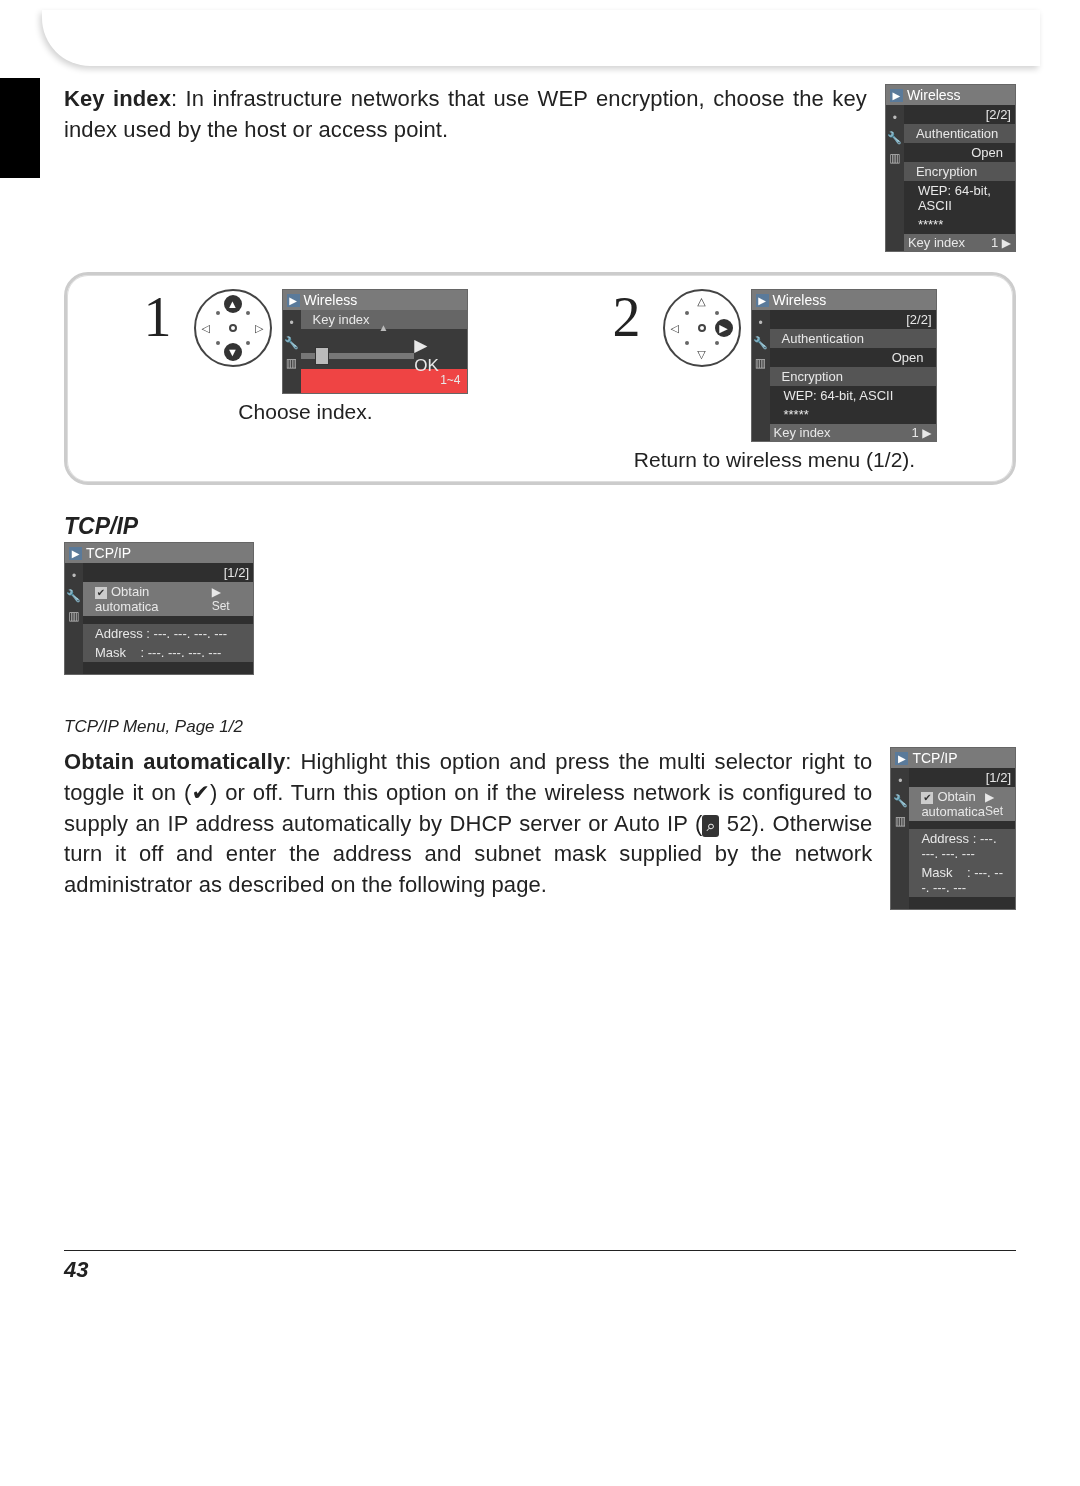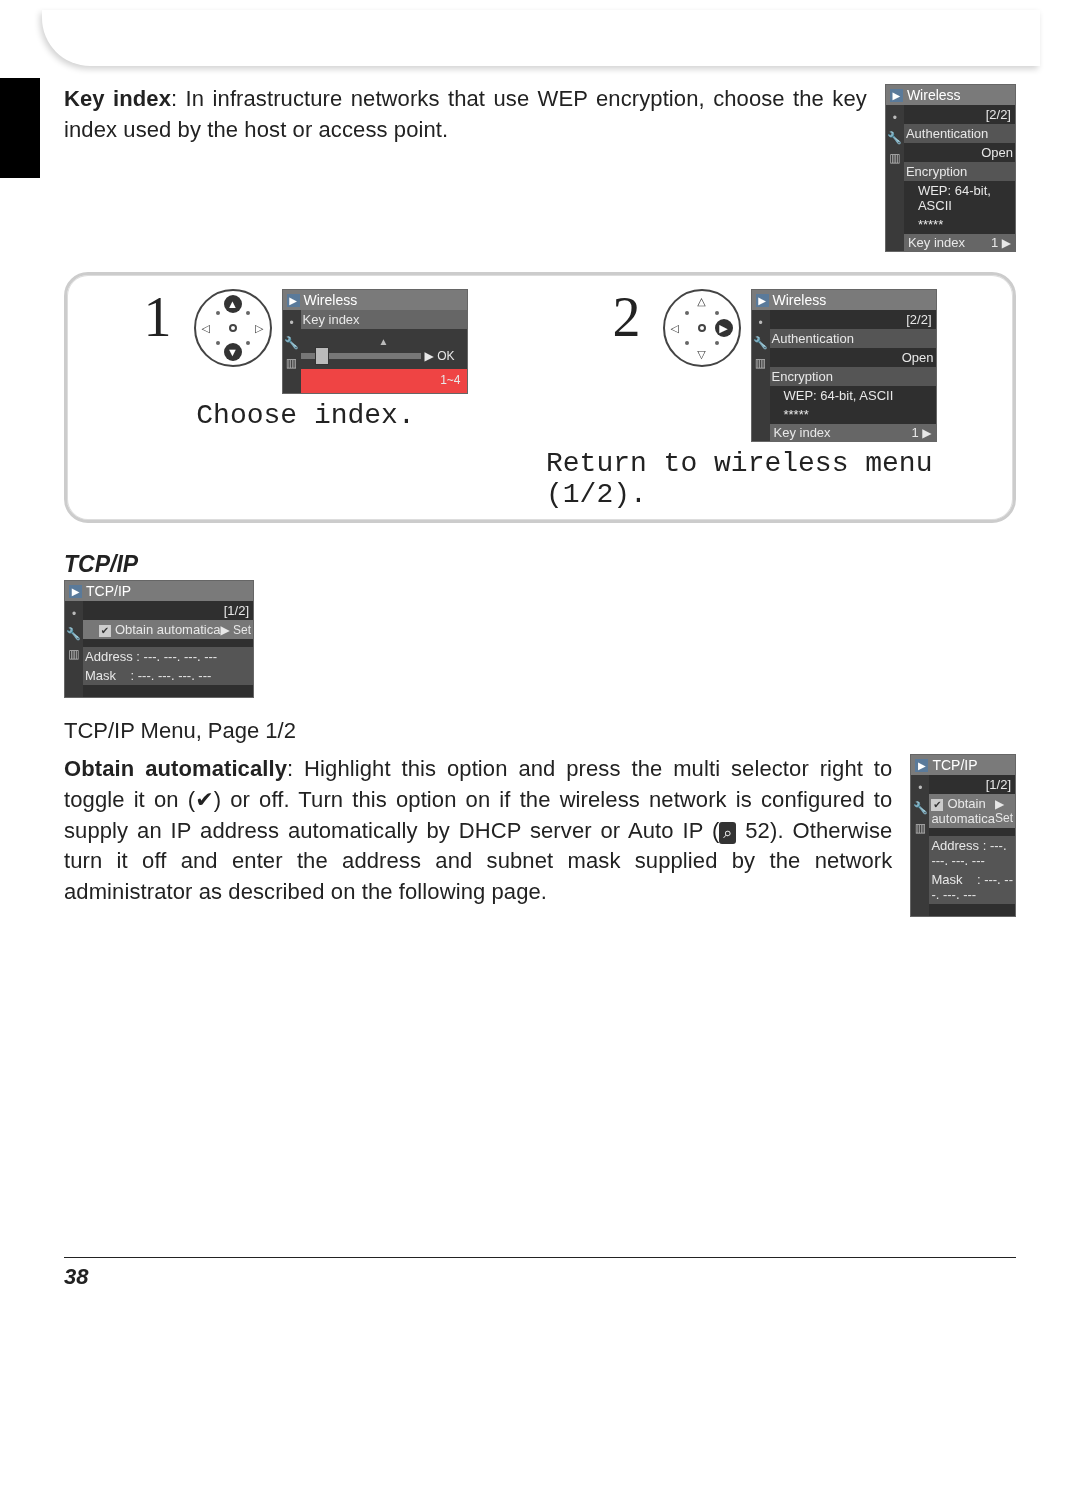--- a/index.html
+++ b/index.html
@@ -18,59 +18,59 @@
   .lcd { font-family: "Arial Narrow", Arial, sans-serif; color: #e8e8e8; display: flex; flex-direction: column; width: 190px; border: 1px solid #666; }
   .lcd.small { width: 186px; }
   .lcd .titlebar { display: flex; align-items: center; gap: 4px; background: #7a7a7a; height: 20px; font-size: 14px; padding: 0 4px; color: #fff; }
   .lcd .titlebar .play { width: 13px; height: 13px; background: #5a7a9a; display: inline-flex; align-items: center; justify-content: center; font-size: 10px; }
   .lcd .body { background: #2f2f2f; display: flex; }
   .lcd .iconcol { width: 18px; display: flex; flex-direction: column; align-items: center; gap: 6px; padding-top: 6px; background: #3a3a3a; }
   .lcd .iconcol span { font-size: 12px; color: #bbb; }
   .lcd .content { flex: 1; font-size: 13px; }
   .lcd .row1 { display: flex; justify-content: flex-end; padding: 2px 4px; }
   .lcd .pg { font-size: 13px; }
-  .lcd .line { padding: 2px 2px; font-size: 13px; background: #555; }
+  .lcd .line { padding: 2px 12px; font-size: 13px; background: #555; }
   .lcd .line.right { display: flex; justify-content: flex-end; }
   .lcd .line.dark { background: #2f2f2f; }
   .lcd .line.sel { background: #777; display: flex; justify-content: flex-end; align-items: center; }
   .lcd .ind { padding-left: 14px; }
   .lcd .footrow { display: flex; justify-content: space-between; align-items: center; background: #666; padding: 1px 4px; font-size: 13px; }
   .lcd .arrow { font-size: 12px; }
   .lcd .chk { display:inline-block; width:12px; height:12px; background:#ccc; color:#333; font-size:10px; text-align:center; line-height:12px; margin-right:4px;}
   .lcd .setbtn { display:flex; align-items:center; font-size:12px; }
 
   
   .steps-frame { margin-top: 20px; border: 3px solid #ccc; border-radius: 24px; padding: 14px 10px 10px 10px; display: flex; gap: 12px; background: #fff; box-shadow: 0 0 0 1px #ddd inset; }
   .step { flex: 1; display: flex; flex-direction: column; align-items: center; gap: 6px; }
   .step-top { display: flex; align-items: flex-start; gap: 10px; }
   .bignum { font-family: Georgia, "Times New Roman", serif; font-size: 56px; font-weight: 400; line-height: 1; width: 40px; }
-  .caption { font-size: 28px; font-family: Liberation Mono, monospace; }
+  .caption { font-size: 21px; }
 
   
   .dpad { width: 78px; height: 78px; border: 2px solid #444; border-radius: 50%; position: relative; display: inline-block; }
   .dpad .c { position:absolute; left:50%; top:50%; width:8px; height:8px; background:#fff; border:2px solid #444; border-radius:50%; transform:translate(-50%,-50%);}
   .dpad .t { position:absolute; font-size:11px; color:#333; }
   .dpad .up{left:50%;top:4px;transform:translateX(-50%);} 
   .dpad .dn{left:50%;bottom:4px;transform:translateX(-50%);} 
   .dpad .lf{left:6px;top:50%;transform:translateY(-50%);} 
   .dpad .rt{right:6px;top:50%;transform:translateY(-50%);} 
   .dpad .d{position:absolute;width:4px;height:4px;background:#666;border-radius:50%;}
   .dpad .d1{left:20px;top:20px;} .dpad .d2{right:20px;top:20px;}
   .dpad .d3{left:20px;bottom:20px;} .dpad .d4{right:20px;bottom:20px;}
   .dpad .fill{background:#333;color:#fff;border-radius:50%;width:18px;height:18px;display:flex;align-items:center;justify-content:center;}
 
   .ital { font-style: italic; font-weight: 700; font-size: 23px; margin-top: 28px; margin-bottom: 2px; }
-  .subhead { font-size: 22px; margin: 20px 0 10px 0; }
+  .subhead { font-size: 17px; margin: 42px 0 10px 0; font-style: italic; }
 
   .hr { border: none; border-top: 1px solid #222; margin-top: 340px; }
   .pgnum { font-style: italic; font-weight: 700; font-size: 22px; margin-top: 6px; }
   .keyindex-lcd .slider { background:#3a3a3a; height:40px; display:flex; flex-direction:column; align-items:center; justify-content:center; gap:2px;}
   .keyindex-lcd .track { width:120px; height:6px; background:#777; position:relative;}
   .keyindex-lcd .thumb { position:absolute; left:14px; top:-6px; width:14px; height:18px; background:#bbb; border:1px solid #333;}
-  .keyindex-lcd .ok { font-size:12px; margin-left:auto; padding-right:12px;}
+  .keyindex-lcd .ok { font-size:17px; margin-left:auto; padding-right:12px;}
   .keyindex-lcd .range { font-size:12px; text-align:right; background:#ef4444; padding:4px 6px 6px 0;}
 </style>
 </head>
 <body>
 
 <div class="page">
   <div class="top-curve"></div>
   <div class="black-tab"></div>
 
   <div class="row" style="margin-top:12px;">
@@ -256,14 +256,14 @@
           <div class="line dark" style="height:8px;"></div>
           <div class="line"><span>Address</span> <span>: ---. ---. ---. ---</span></div>
           <div class="line"><span>Mask</span>&nbsp;&nbsp;&nbsp;&nbsp;<span>: ---. ---. ---. ---</span></div>
           <div class="line dark" style="height:12px;"></div>
         </div>
       </div>
     </div>
   </div>
 
   <hr class="hr">
-  <div class="pgnum">38</div>
+  <div class="pgnum">43</div>
 </div>
 
 </body></html>

